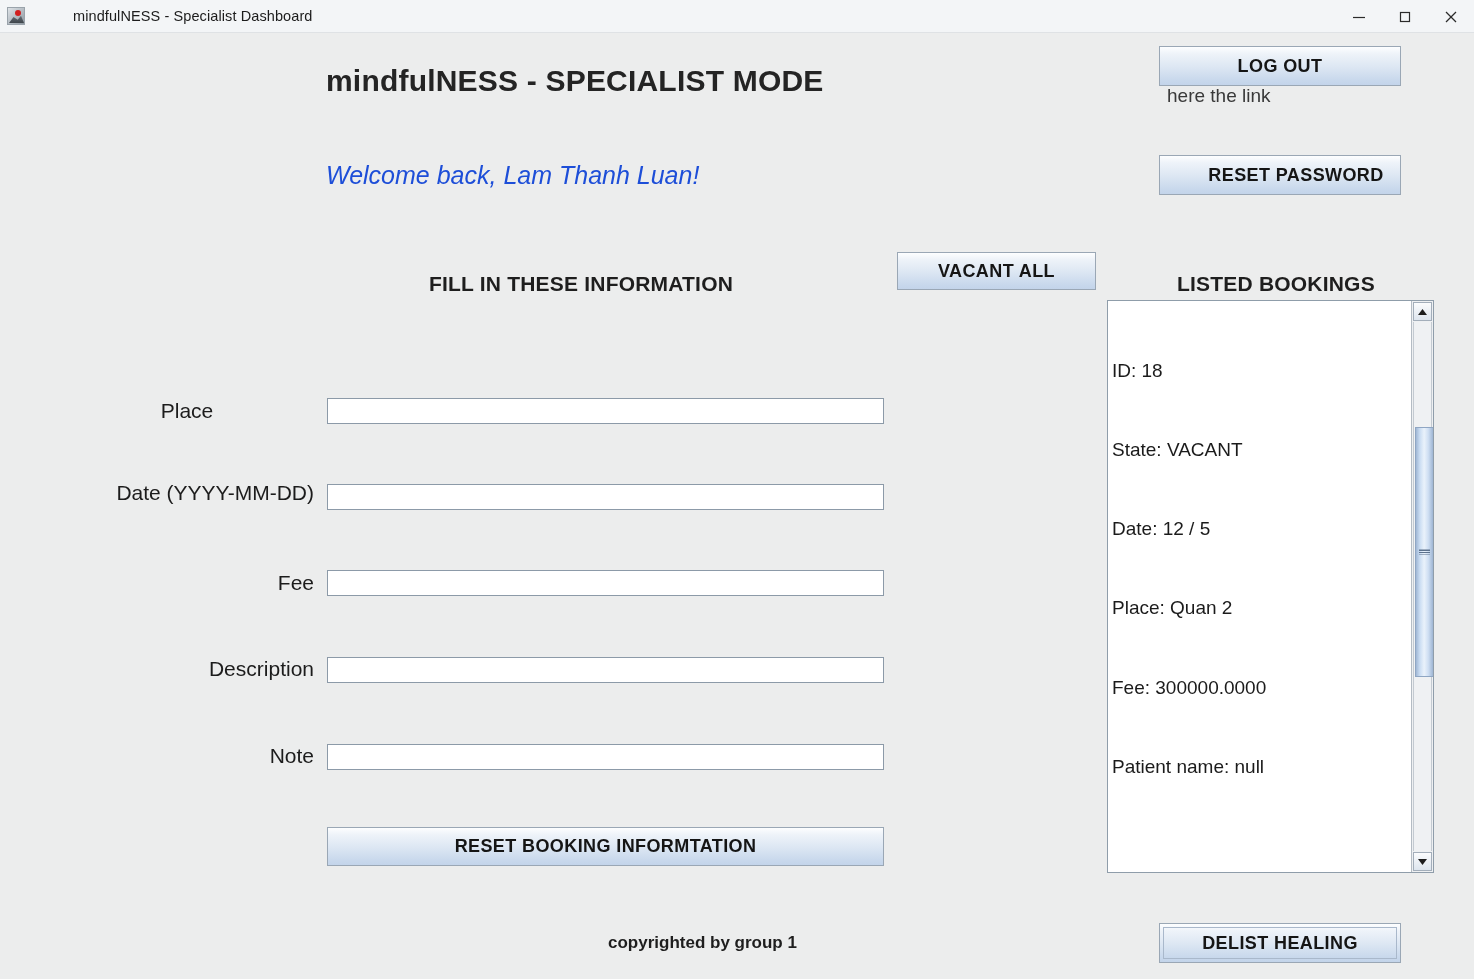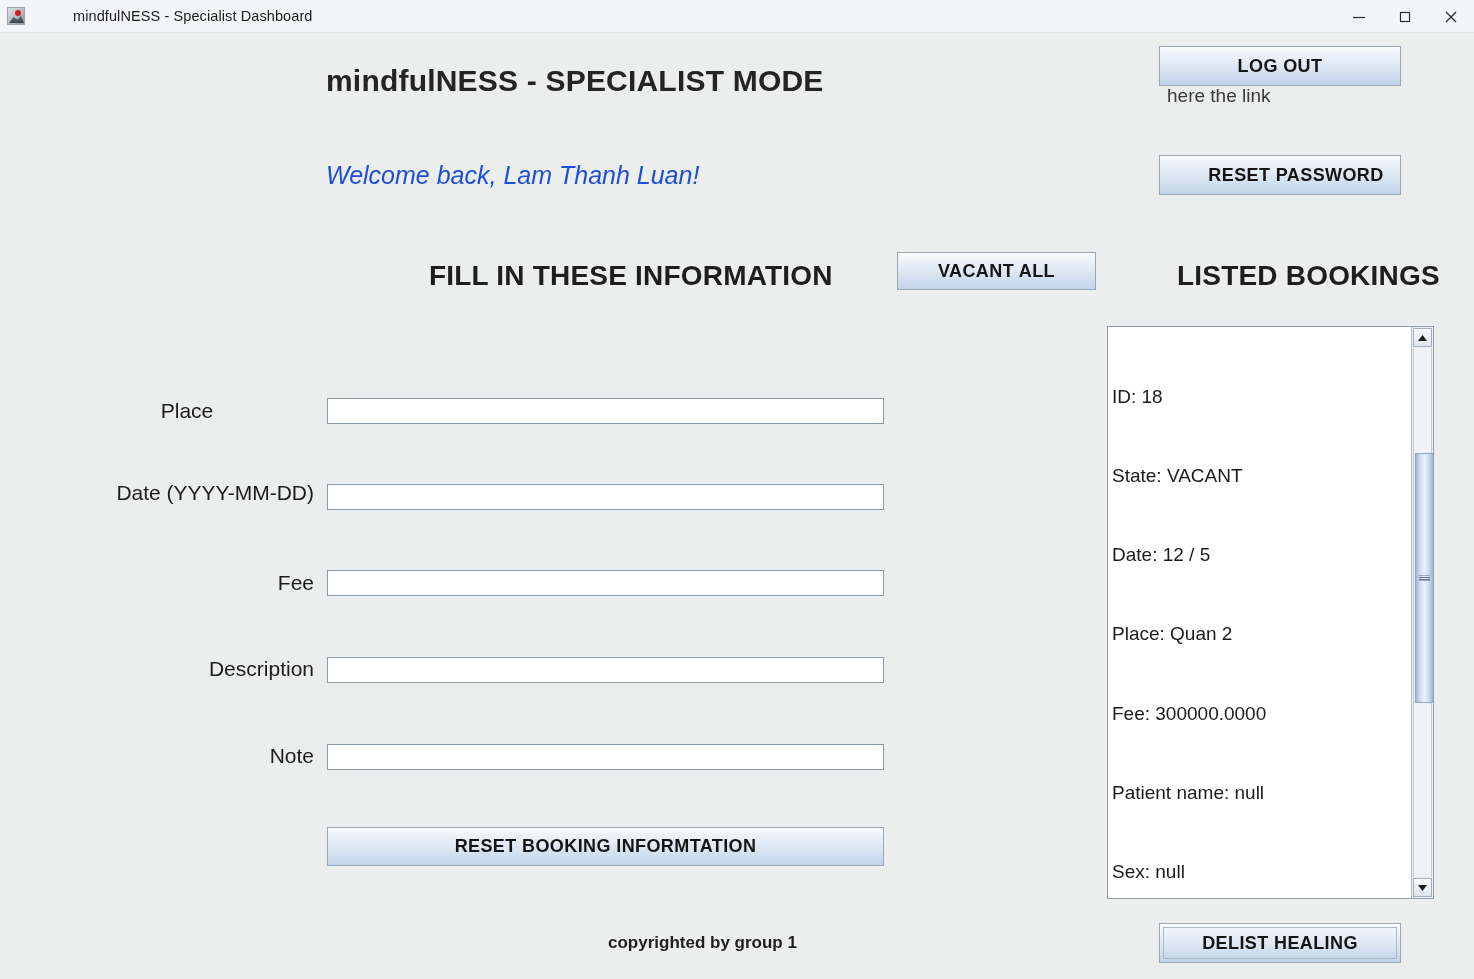--- a/index.html
+++ b/index.html
@@ -96,25 +96,26 @@
   }
   .welcome {
     position: absolute;
     font-size: 25px;
     font-style: italic;
     color: #1d4ed8;
     white-space: nowrap;
   }
   .section-title {
     position: absolute;
-    font-size: 28px;
+    font-size: 21px;
     font-weight: bold;
     color: #1e1e1e;
     letter-spacing: 0.2px;
     white-space: nowrap;
+    margin-top: 12px;
   }
   .copyright {
     position: absolute;
     font-size: 17px;
     font-weight: bold;
     color: #1e1e1e;
     white-space: nowrap;
   }
 
   
@@ -310,30 +311,29 @@
   <div class="form-label" style="left:60px; top:657px; width:254px;">Description</div>
   <input class="text-field" style="left: 327px; top: 657px; width: 557px; height: 26px;" placeholder="">
 
   <div class="form-label" style="left:60px; top:744px; width:254px;">Note</div>
   <input class="text-field" style="left: 327px; top: 744px; width: 557px; height: 26px;" placeholder="">
 
   <div class="btn" style="left:327px; top:827px; width:557px; height:39px;">RESET BOOKING INFORMTATION</div>
 
   <div class="section-title" style="left:1177px; top:260px;">LISTED BOOKINGS</div>
 
-  <div class="list-panel" style="left:1107px; top:326px; width:327px; height:573px;">
+  <div class="list-panel" style="left:1107px; top:300px; width:327px; height:573px;">
 
     <div class="list-content">
       <span class="line">ID: 18</span>
       <span class="line">State: VACANT</span>
       <span class="line">Date: 12 / 5</span>
       <span class="line">Place: Quan 2</span>
       <span class="line">Fee: 300000.0000</span>
       <span class="line">Patient name: null</span>
-      <span class="line">Sex: null</span>
       
       
 
       
       
       
       
       
       
       

